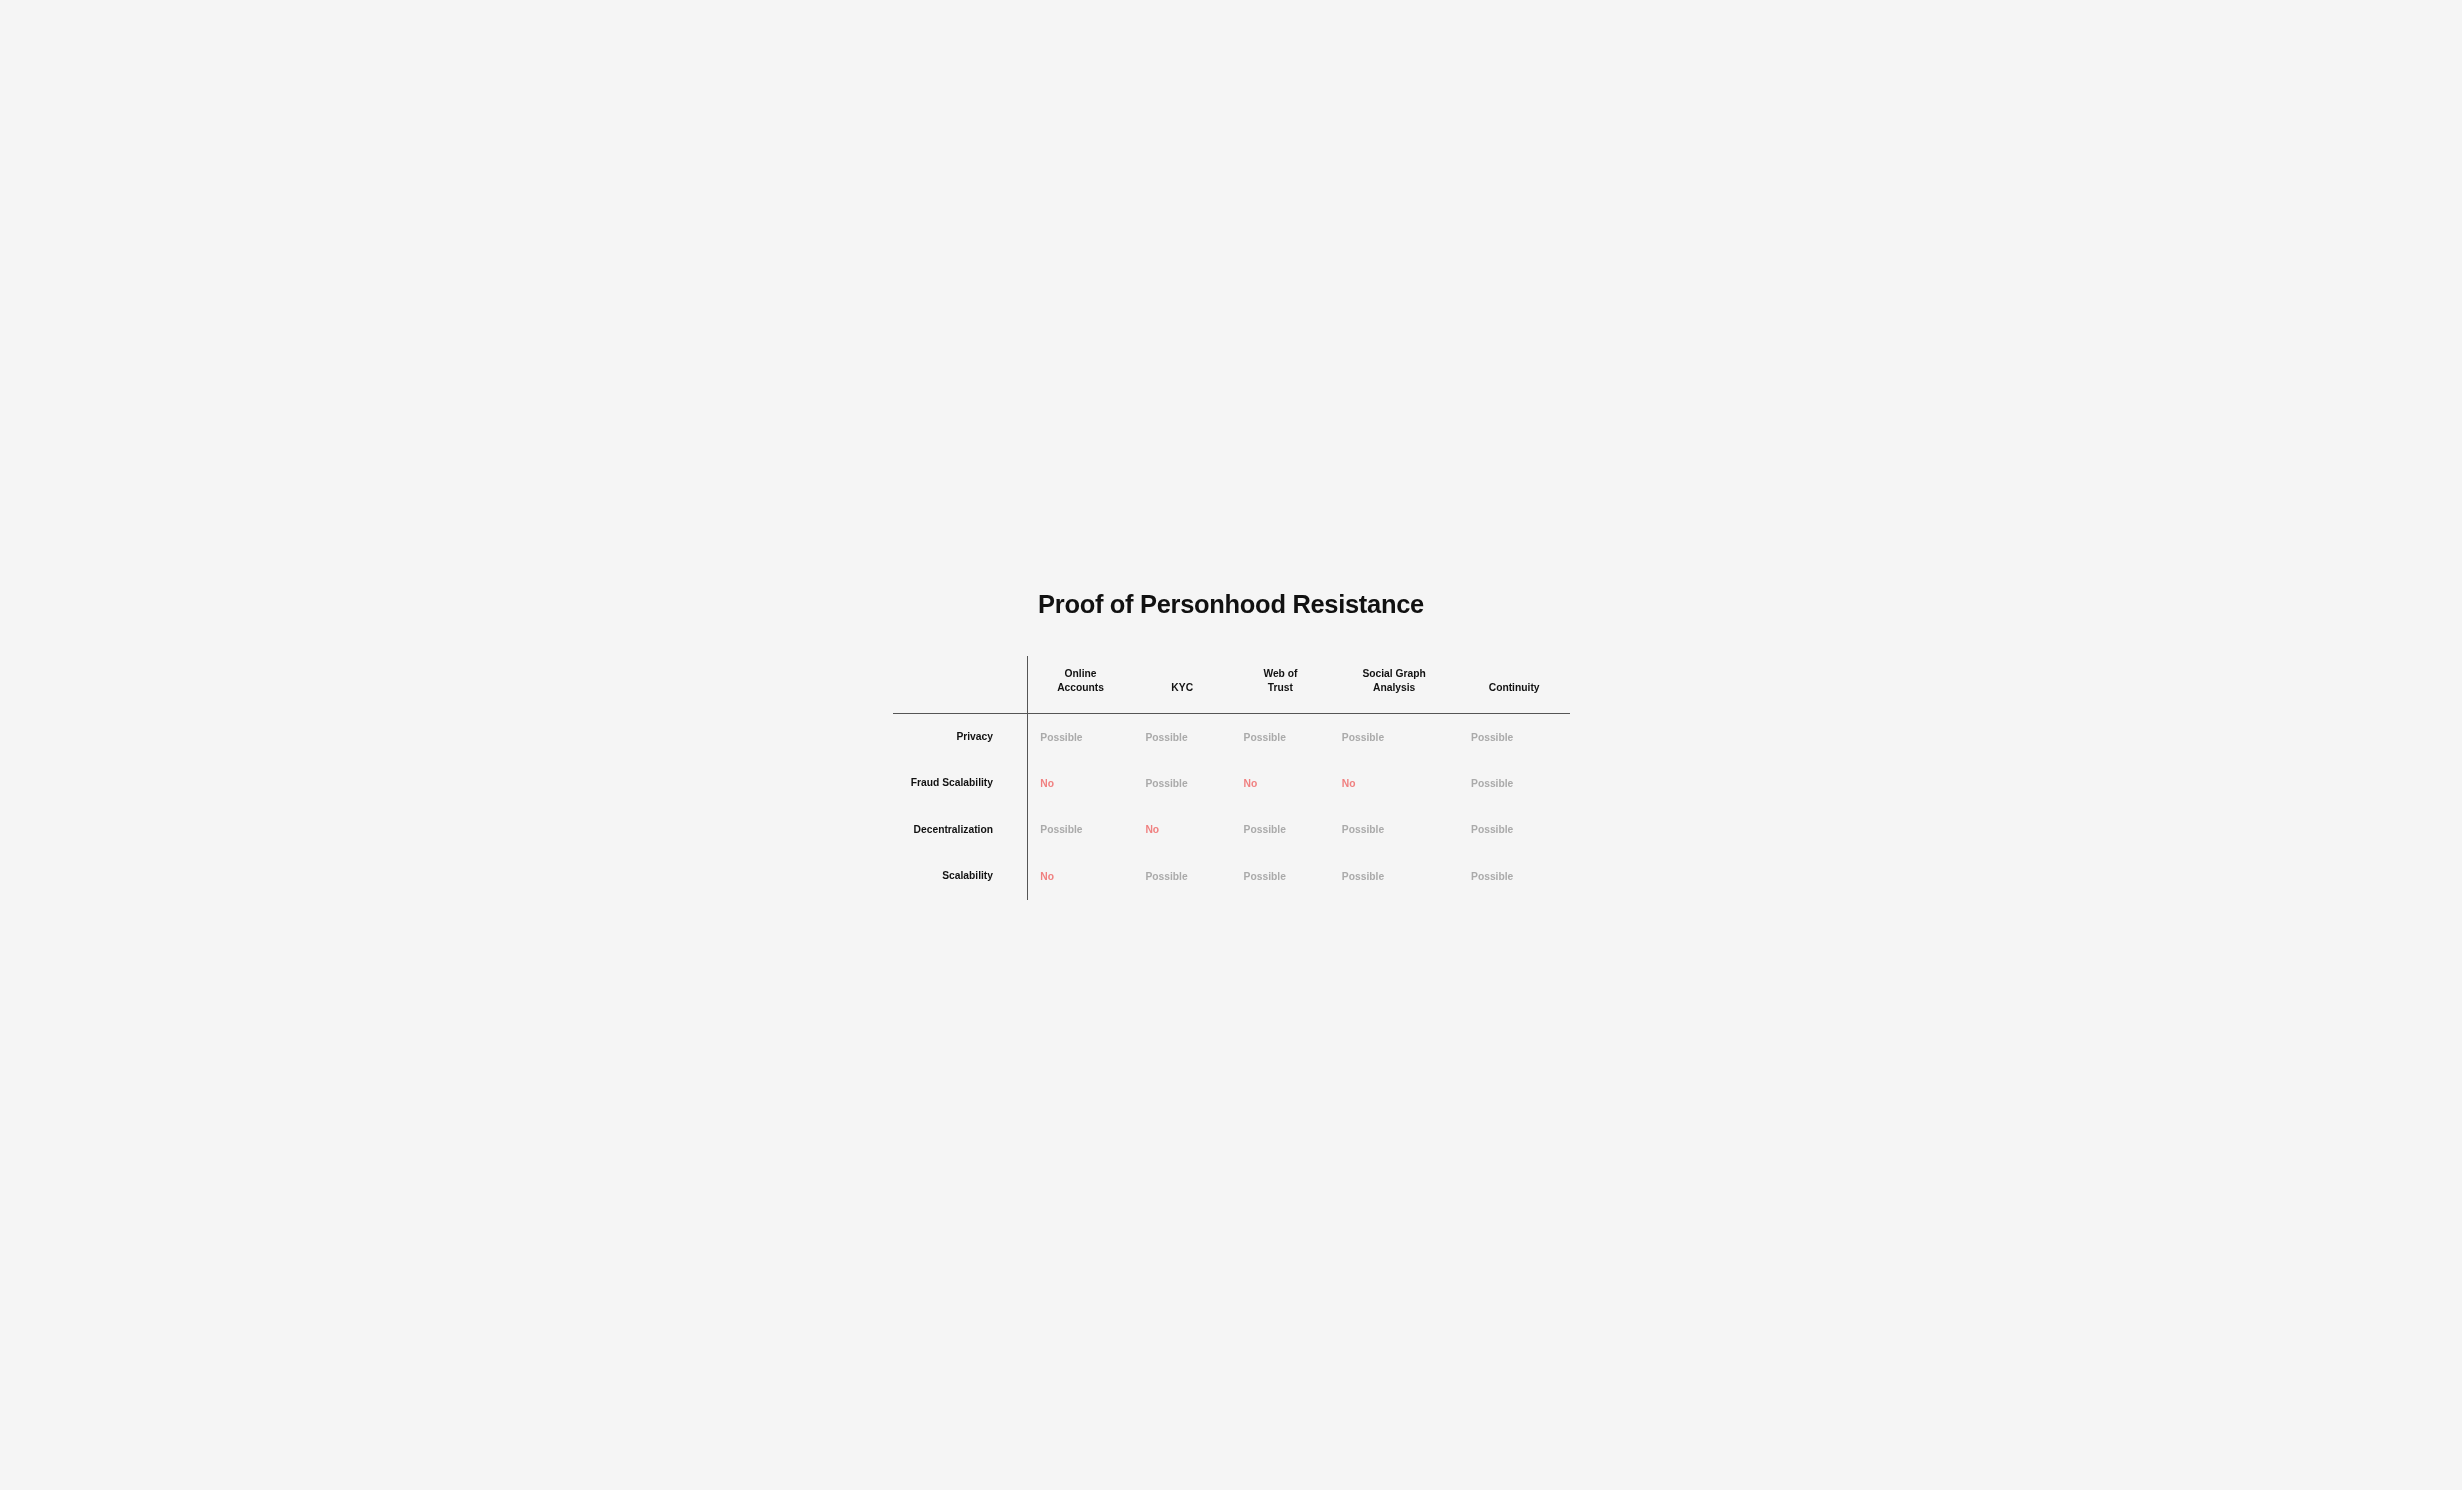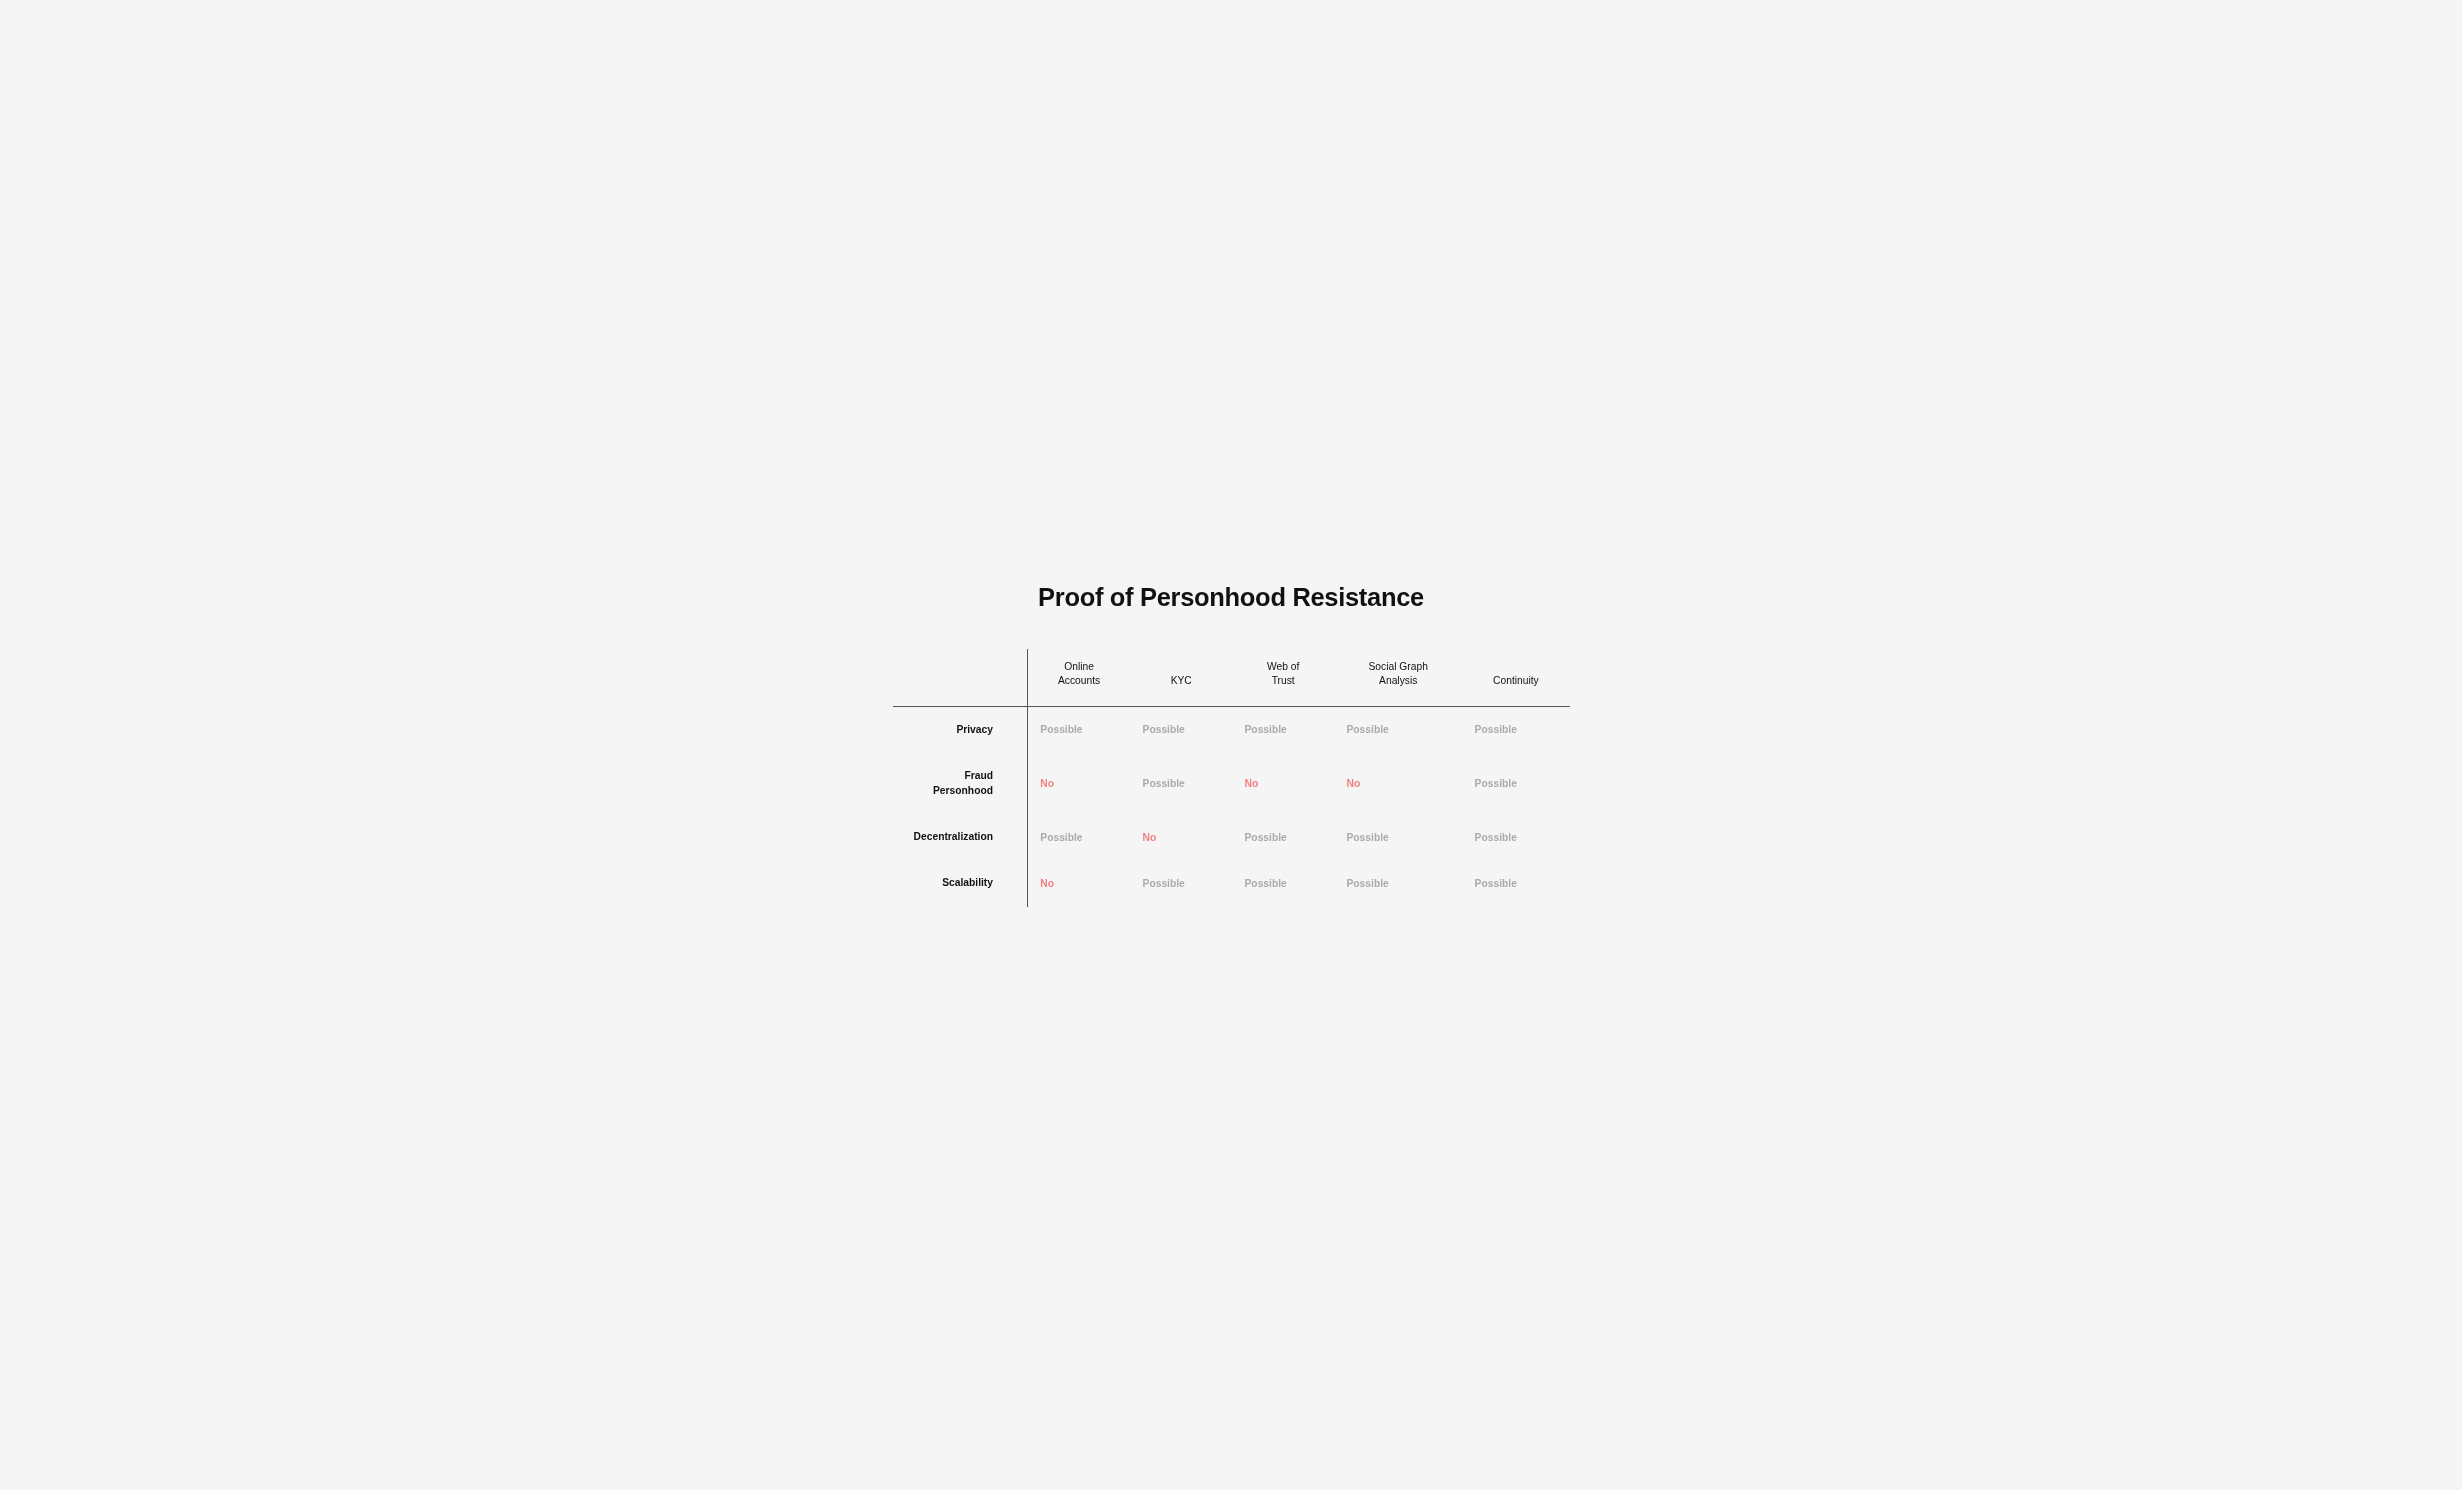--- a/index.html
+++ b/index.html
@@ -37,21 +37,21 @@
       width: 100%;
     }
 
     table {
       width: 100%;
       border-collapse: collapse;
     }
 
     
     thead tr th {
-      font-weight: 400;
+      font-weight: 700;
       font-size: 1.05rem;
       color: #111;
       text-align: center;
       padding: 11px 12.3px 17px 12.3px;
       vertical-align: bottom;
       line-height: 1.35;
     }
 
     thead tr th:first-child {
       
@@ -130,21 +130,21 @@
       <tbody id="table-body">
       <tr>
             <td>Privacy</td>
             <td class="value-possible">Possible</td>
             <td class="value-possible">Possible</td>
             <td class="value-possible">Possible</td>
             <td class="value-possible">Possible</td>
             <td class="value-possible">Possible</td>
           </tr>
           <tr>
-            <td>Fraud Personhood</td>
+            <td>Fraud Scalability</td>
             <td class="value-no">No</td>
             <td class="value-possible">Possible</td>
             <td class="value-no">No</td>
             <td class="value-no">No</td>
             <td class="value-possible">Possible</td>
           </tr>
           <tr>
             <td>Decentralization</td>
             <td class="value-possible">Possible</td>
             <td class="value-no">No</td>

